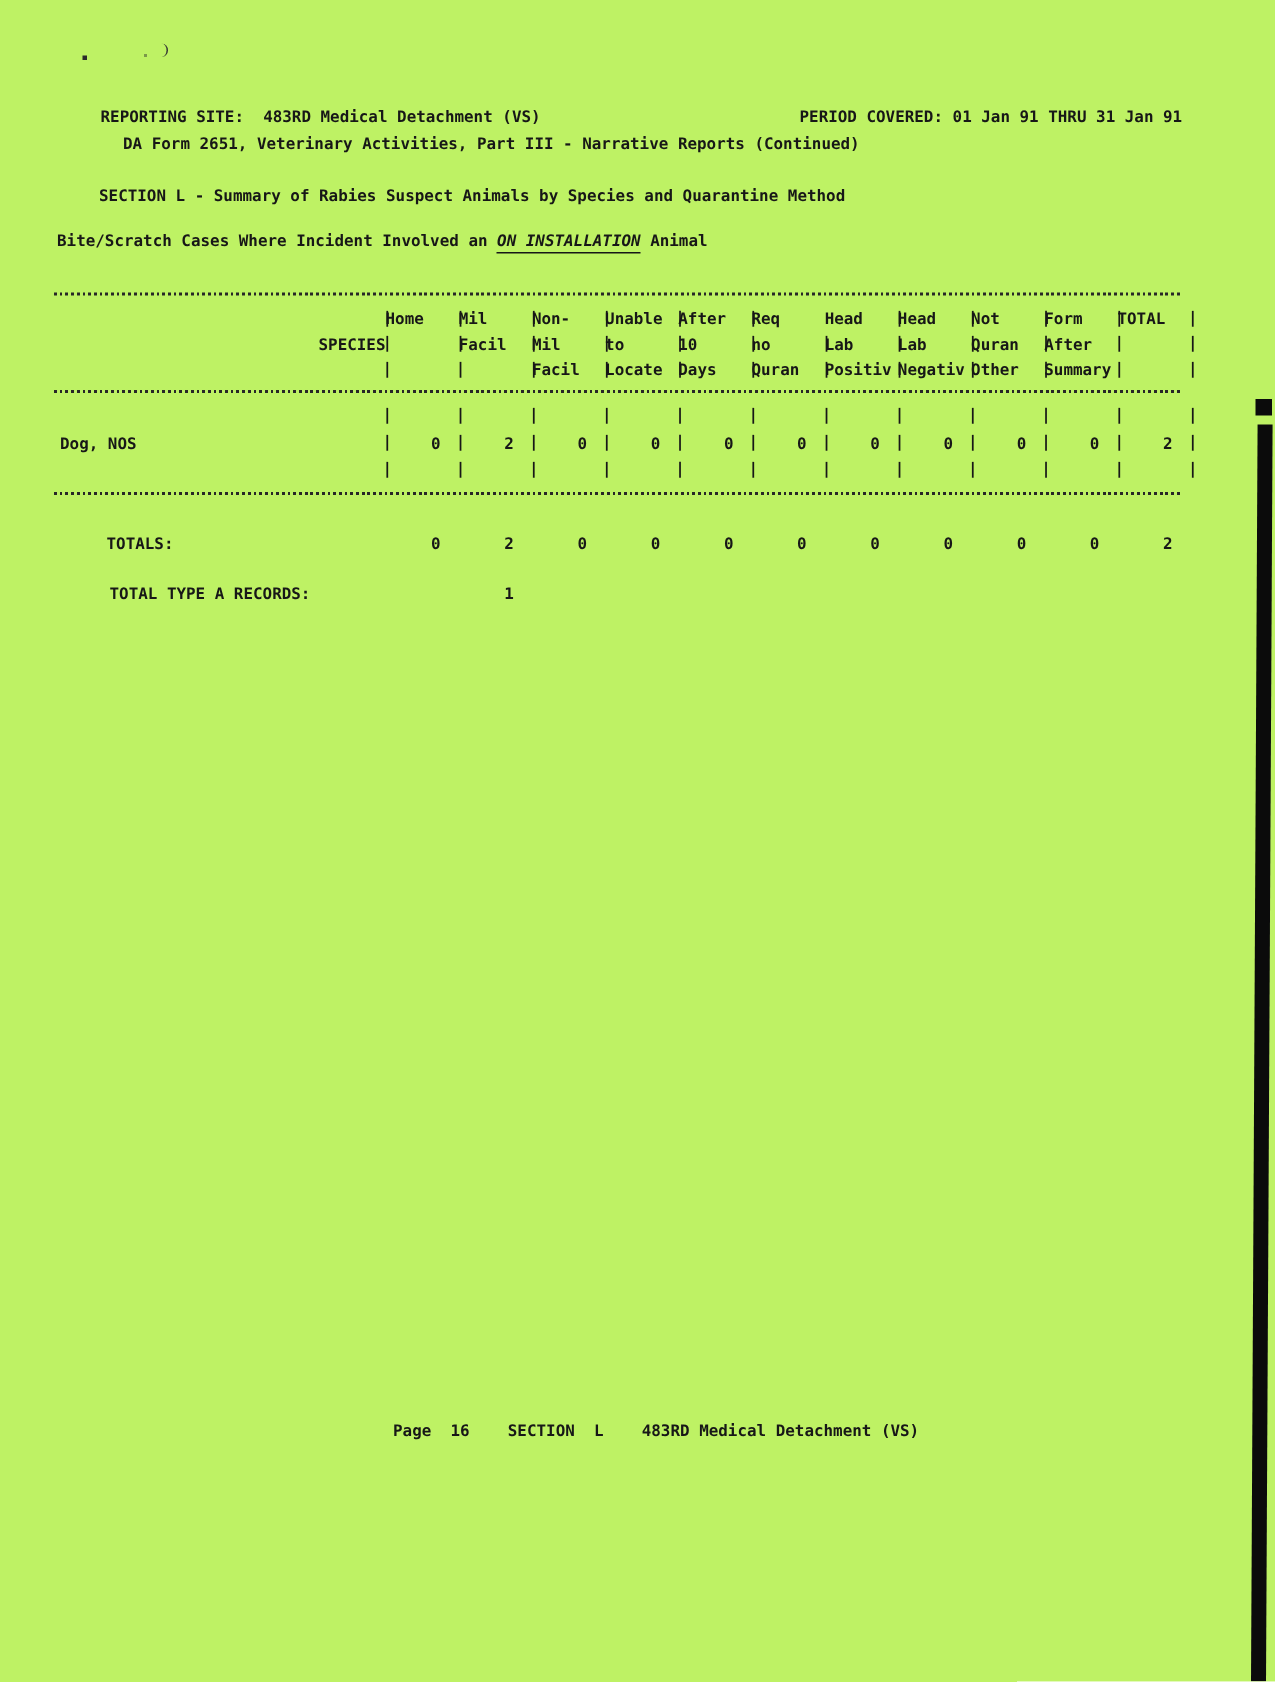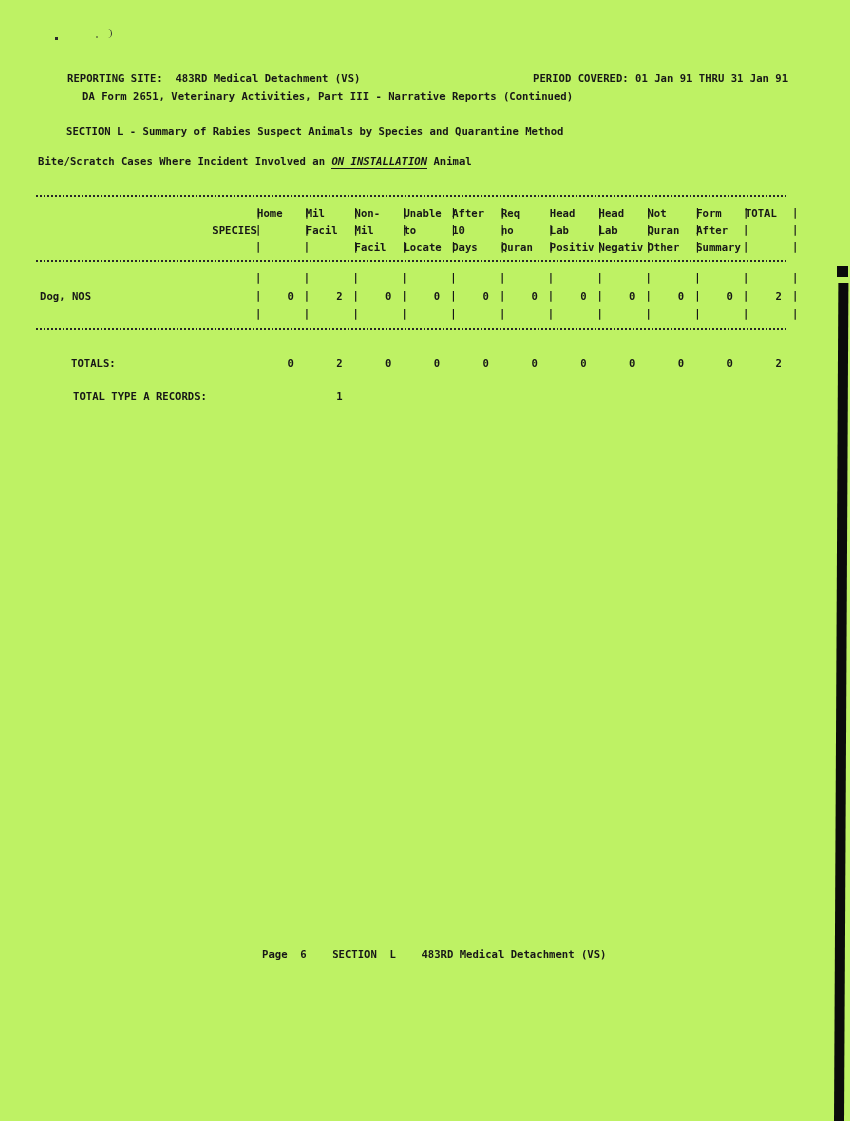--- a/index.html
+++ b/index.html
@@ -139,18 +139,18 @@
     <span class="cell">0</span>
     <span class="cell">0</span>
     <span class="cell">0</span>
     <span class="cell">0</span>
     <span class="cell">2</span>
   </div>
 
   <div class="t" style="left:73px;top:390px;">TOTAL TYPE A RECORDS:</div>
   <div class="t" style="left:305.8px;top:390px;width:48.8px;box-sizing:border-box;text-align:right;padding-right:12px;">1</div>
 
-  <div class="t" style="left:262px;top:948px;">Page  6    SECTION  L    483RD Medical Detachment (VS)</div>
+  <div class="t" style="left:262px;top:948px;">Page  16    SECTION  L    483RD Medical Detachment (VS)</div>
 
   <div class="artifact" style="left:837px;top:266px;width:11px;height:11px;"></div>
   <div class="artifact" style="left:834px;top:283px;width:10px;height:838px;transform:rotate(0.3deg);transform-origin:bottom center;"></div>
 
 </div>
 
 </body></html>

